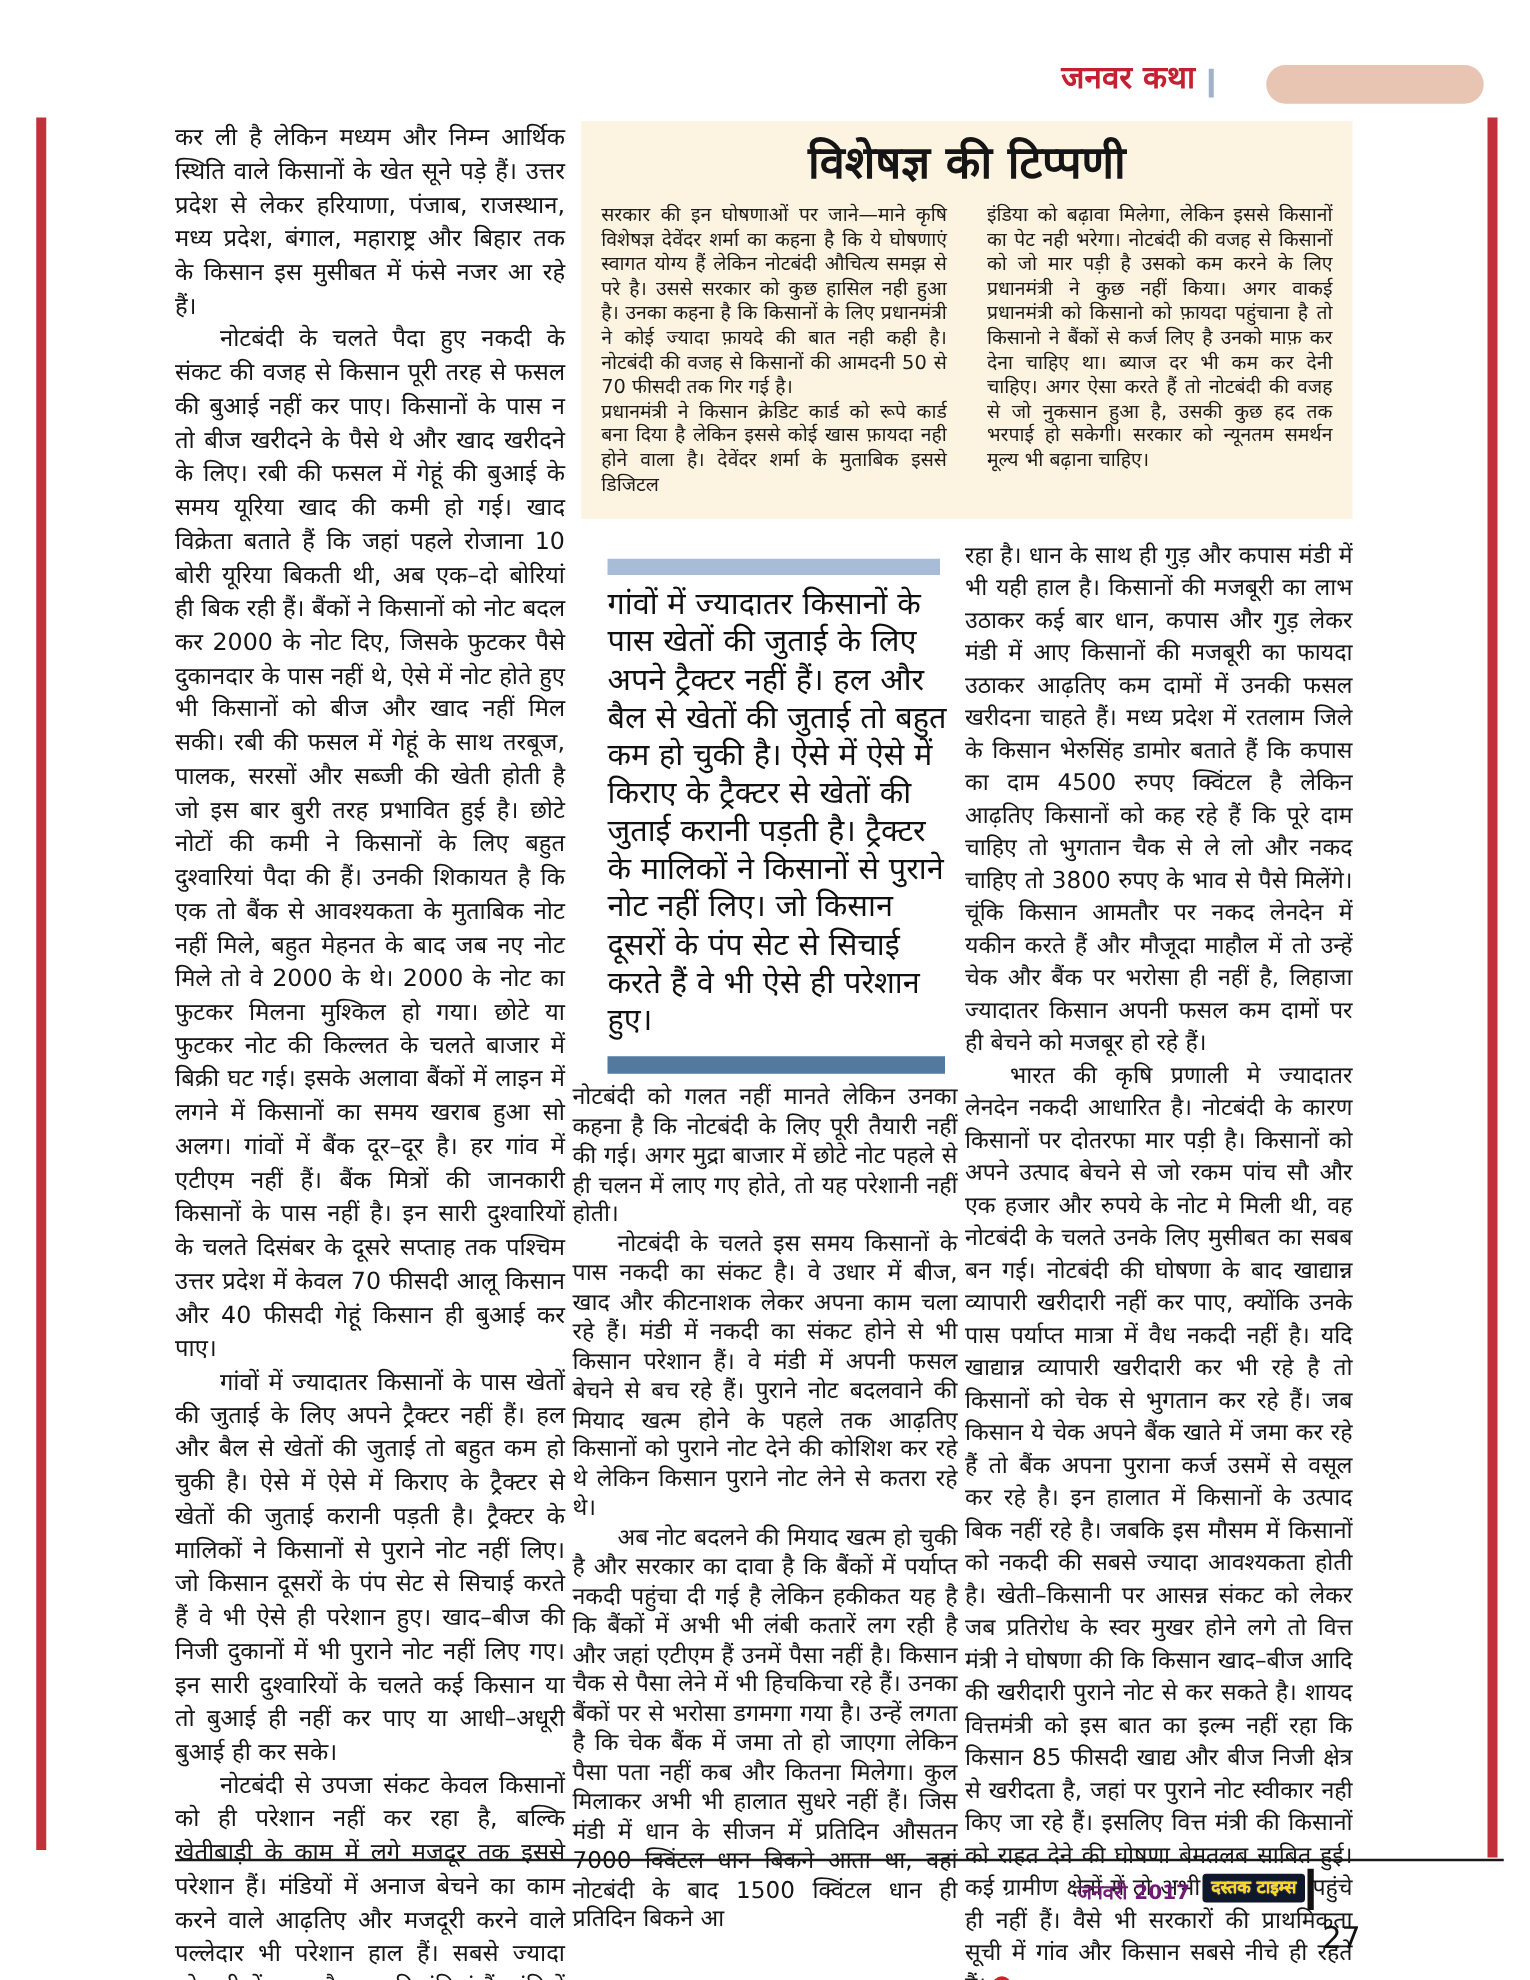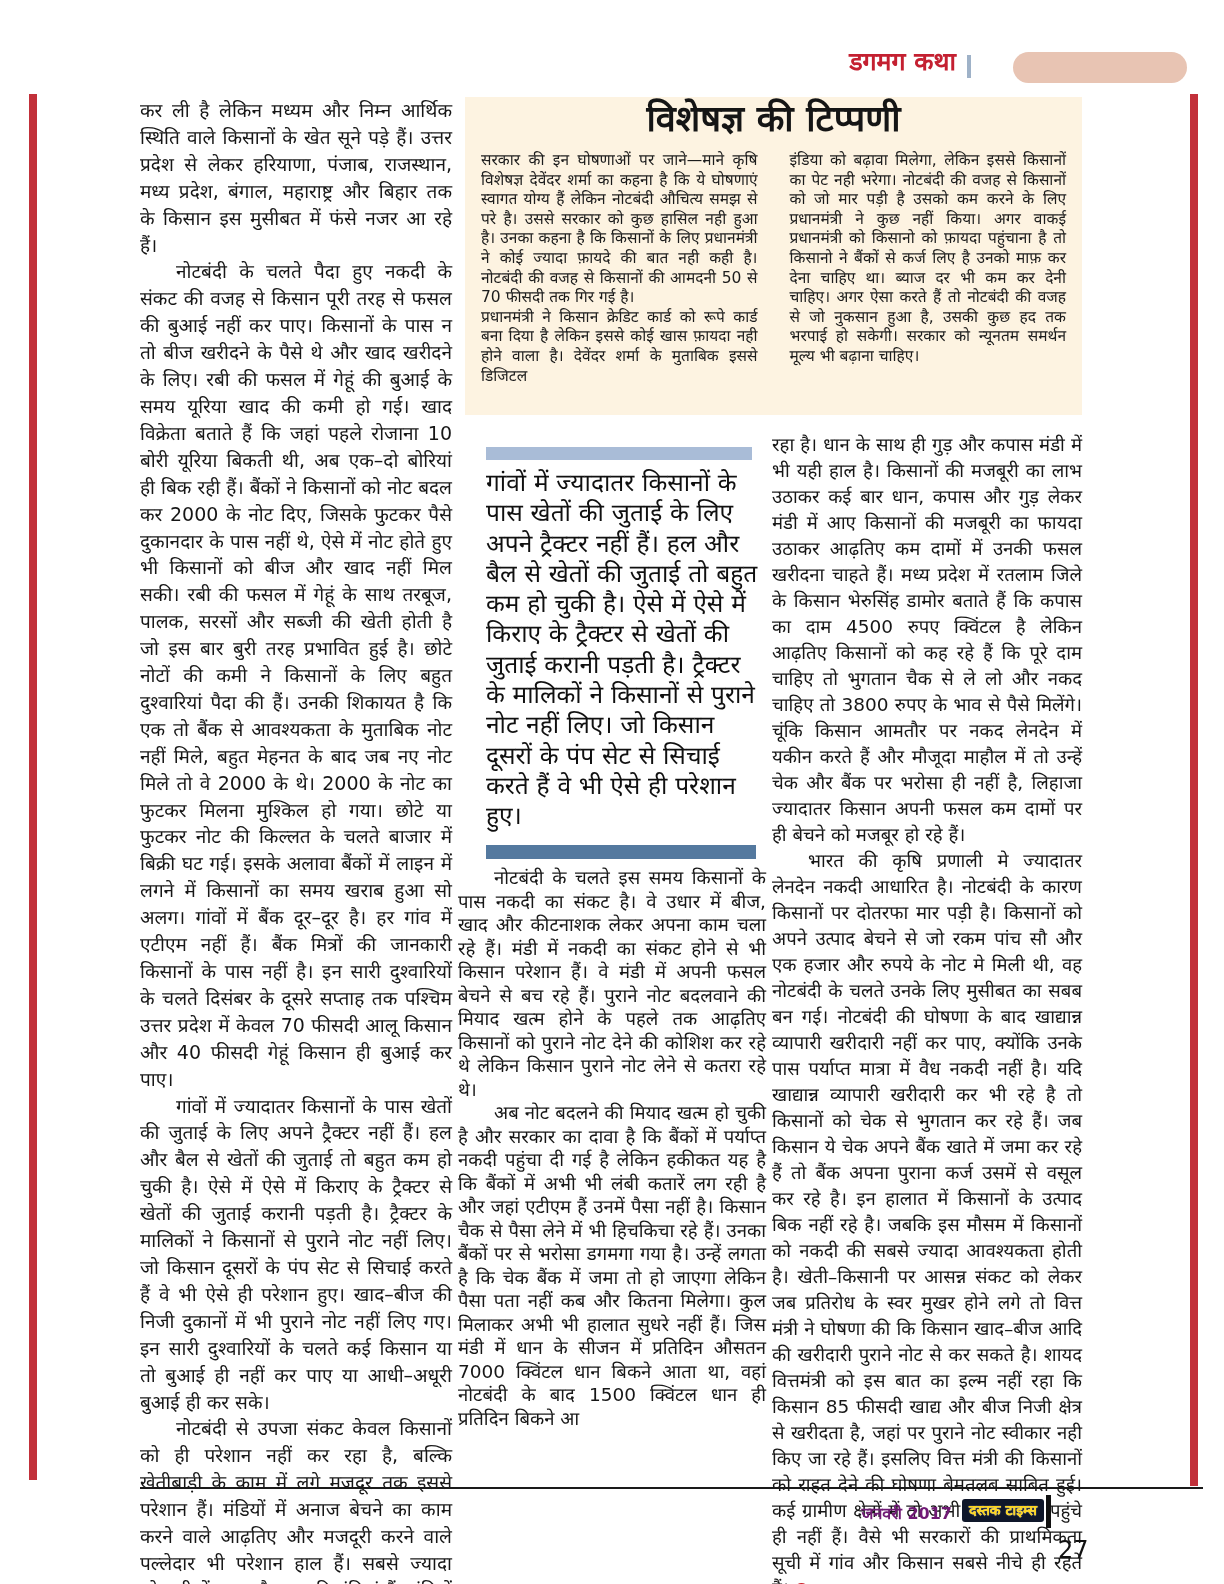--- a/index.html
+++ b/index.html
@@ -20,21 +20,21 @@
 
   
   .section-label{left:790px;top:48px;width:166px;text-align:right;
     color:#c42031;font-weight:bold;font-size:25px;line-height:28px;}
   .header-sep{left:967px;top:55px;width:4px;height:23px;background:#9fb2c8;}
   .header-pill{left:1013px;top:52px;width:174px;height:31px;
     background:#e8c4b3;border-radius:16px;}
 
   
   .expert-box{left:465px;top:97px;width:617px;height:318px;background:#fdf3e1;}
-  .expert-title{text-align:center;font-size:36px;
+  .expert-title{padding-top:12px;text-align:center;font-size:36px;
     font-weight:bold;color:#151515;line-height:44px;}
   .expert-cols{display:flex;gap:32px;padding:10px 16px 0 16px;}
   .expert-col{flex:1;font-size:15.5px;line-height:19.6px;text-align:justify;color:#1c1c1c;}
   .expert-col p{margin:0;}
 
   
   .bodycol{text-align:justify;color:#161616;}
   .bodycol p{margin:0;}
   p.indent{text-indent:36px;}
   .left-col{left:140px;top:97px;width:312px;font-size:19px;line-height:26.9px;}
@@ -60,21 +60,21 @@
     text-shadow:0 0 1px #fff;}
   .footer-bar{left:1046px;top:1495px;width:5px;height:33px;background:#111;}
   .footer-page{left:1058px;top:1536px;font-size:24px;font-weight:normal;color:#111;}
 </style>
 </head>
 <body>
 
 <div class="abs strip left"></div>
 <div class="abs strip right"></div>
 
-<div class="abs section-label">डगमग कथा</div>
+<div class="abs section-label">जनवर कथा</div>
 <div class="abs header-sep"></div>
 <div class="abs header-pill"></div>
 
 <div class="abs bodycol left-col">
   <p>कर ली है लेकिन मध्यम और निम्न आर्थिक स्थिति वाले किसानों के खेत सूने पड़े हैं। उत्तर प्रदेश से लेकर हरियाणा, पंजाब, राजस्थान, मध्य प्रदेश, बंगाल, महाराष्ट्र और बिहार तक के किसान इस मुसीबत में फंसे नजर आ रहे हैं।</p>
   <p class="indent">नोटबंदी के चलते पैदा हुए नकदी के संकट की वजह से किसान पूरी तरह से फसल की बुआई नहीं कर पाए। किसानों के पास न तो बीज खरीदने के पैसे थे और खाद खरीदने के लिए। रबी की फसल में गेहूं की बुआई के समय यूरिया खाद की कमी हो गई। खाद विक्रेता बताते हैं कि जहां पहले रोजाना 10 बोरी यूरिया बिकती थी, अब एक–दो बोरियां ही बिक रही हैं। बैंकों ने किसानों को नोट बदल कर 2000 के नोट दिए, जिसके फुटकर पैसे दुकानदार के पास नहीं थे, ऐसे में नोट होते हुए भी किसानों को बीज और खाद नहीं मिल सकी। रबी की फसल में गेहूं के साथ तरबूज, पालक, सरसों और सब्जी की खेती होती है जो इस बार बुरी तरह प्रभावित हुई है। छोटे नोटों की कमी ने किसानों के लिए बहुत दुश्वारियां पैदा की हैं। उनकी शिकायत है कि एक तो बैंक से आवश्यकता के मुताबिक नोट नहीं मिले, बहुत मेहनत के बाद जब नए नोट मिले तो वे 2000 के थे। 2000 के नोट का फुटकर मिलना मुश्किल हो गया। छोटे या फुटकर नोट की किल्लत के चलते बाजार में बिक्री घट गई। इसके अलावा बैंकों में लाइन में लगने में किसानों का समय खराब हुआ सो अलग। गांवों में बैंक दूर–दूर है। हर गांव में एटीएम नहीं हैं। बैंक मित्रों की जानकारी किसानों के पास नहीं है। इन सारी दुश्वारियों के चलते दिसंबर के दूसरे सप्ताह तक पश्चिम उत्तर प्रदेश में केवल 70 फीसदी आलू किसान और 40 फीसदी गेहूं किसान ही बुआई कर पाए।</p>
   <p class="indent">गांवों में ज्यादातर किसानों के पास खेतों की जुताई के लिए अपने ट्रैक्टर नहीं हैं। हल और बैल से खेतों की जुताई तो बहुत कम हो चुकी है। ऐसे में ऐसे में किराए के ट्रैक्टर से खेतों की जुताई करानी पड़ती है। ट्रैक्टर के मालिकों ने किसानों से पुराने नोट नहीं लिए। जो किसान दूसरों के पंप सेट से सिचाई करते हैं वे भी ऐसे ही परेशान हुए। खाद–बीज की निजी दुकानों में भी पुराने नोट नहीं लिए गए। इन सारी दुश्वारियों के चलते कई किसान या तो बुआई ही नहीं कर पाए या आधी–अधूरी बुआई ही कर सके।</p>
   <p class="indent">नोटबंदी से उपजा संकट केवल किसानों को ही परेशान नहीं कर रहा है, बल्कि खेतीबाड़ी के काम में लगे मजदूर तक इससे परेशान हैं। मंडियों में अनाज बेचने का काम करने वाले आढ़तिए और मजदूरी करने वाले पल्लेदार भी परेशान हाल हैं। सबसे ज्यादा परेशानी में धान और गुड़ की मंडियां हैं। मंडियों से आई सूचनाओं के अनुसार नोटबंदी के बाद सबसे ज्यादा असर मंडियों पर पड़ा है। मंडियों में धान और गुड़ को बेचने–खरीदने का काम बंद हो गया है। मंडी में सुबह भीड़ जुटती है, पर दोपहर तक खत्म हो जाती है। किसान, आढ़तिए और और पल्लेदार</p>
 </div>
 
@@ -89,20 +89,21 @@
       <p>इंडिया को बढ़ावा मिलेगा, लेकिन इससे किसानों का पेट नही भरेगा। नोटबंदी की वजह से किसानों को जो मार पड़ी है उसको कम करने के लिए प्रधानमंत्री ने कुछ नहीं किया। अगर वाकई प्रधानमंत्री को किसानो को फ़ायदा पहुंचाना है तो किसानो ने बैंकों से कर्ज लिए है उनको माफ़ कर देना चाहिए था। ब्याज दर भी कम कर देनी चाहिए। अगर ऐसा करते हैं तो नोटबंदी की वजह से जो नुकसान हुआ है, उसकी कुछ हद तक भरपाई हो सकेगी। सरकार को न्यूनतम समर्थन मूल्य भी बढ़ाना चाहिए।</p>
     </div>
   </div>
 </div>
 
 <div class="abs bar-top"></div>
 <div class="abs pull-quote">गांवों में ज्यादातर किसानों के पास खेतों की जुताई के लिए अपने ट्रैक्टर नहीं हैं। हल और बैल से खेतों की जुताई तो बहुत कम हो चुकी है। ऐसे में ऐसे में किराए के ट्रैक्टर से खेतों की जुताई करानी पड़ती है। ट्रैक्टर के मालिकों ने किसानों से पुराने नोट नहीं लिए। जो किसान दूसरों के पंप सेट से सिचाई करते हैं वे भी ऐसे ही परेशान हुए।</div>
 <div class="abs bar-bottom"></div>
 
 <div class="abs bodycol mid-body">
+  <p>नोटबंदी को गलत नहीं मानते लेकिन उनका कहना है कि नोटबंदी के लिए पूरी तैयारी नहीं की गई। अगर मुद्रा बाजार में छोटे नोट पहले से ही चलन में लाए गए होते, तो यह परेशानी नहीं होती।</p>
   <p class="indent">नोटबंदी के चलते इस समय किसानों के पास नकदी का संकट है। वे उधार में बीज, खाद और कीटनाशक लेकर अपना काम चला रहे हैं। मंडी में नकदी का संकट होने से भी किसान परेशान हैं। वे मंडी में अपनी फसल बेचने से बच रहे हैं। पुराने नोट बदलवाने की मियाद खत्म होने के पहले तक आढ़तिए किसानों को पुराने नोट देने की कोशिश कर रहे थे लेकिन किसान पुराने नोट लेने से कतरा रहे थे।</p>
   <p class="indent">अब नोट बदलने की मियाद खत्म हो चुकी है और सरकार का दावा है कि बैंकों में पर्याप्त नकदी पहुंचा दी गई है लेकिन हकीकत यह है कि बैंकों में अभी भी लंबी कतारें लग रही है और जहां एटीएम हैं उनमें पैसा नहीं है। किसान चैक से पैसा लेने में भी हिचकिचा रहे हैं। उनका बैंकों पर से भरोसा डगमगा गया है। उन्हें लगता है कि चेक बैंक में जमा तो हो जाएगा लेकिन पैसा पता नहीं कब और कितना मिलेगा। कुल मिलाकर अभी भी हालात सुधरे नहीं हैं। जिस मंडी में धान के सीजन में प्रतिदिन औसतन 7000 क्विंटल धान बिकने आता था, वहां नोटबंदी के बाद 1500 क्विंटल धान ही प्रतिदिन बिकने आ</p>
 </div>
 
 <div class="abs bodycol right-col">
   <p>रहा है। धान के साथ ही गुड़ और कपास मंडी में भी यही हाल है। किसानों की मजबूरी का लाभ उठाकर कई बार धान, कपास और गुड़ लेकर मंडी में आए किसानों की मजबूरी का फायदा उठाकर आढ़तिए कम दामों में उनकी फसल खरीदना चाहते हैं। मध्य प्रदेश में रतलाम जिले के किसान भेरुसिंह डामोर बताते हैं कि कपास का दाम 4500 रुपए क्विंटल है लेकिन आढ़तिए किसानों को कह रहे हैं कि पूरे दाम चाहिए तो भुगतान चैक से ले लो और नकद चाहिए तो 3800 रुपए के भाव से पैसे मिलेंगे। चूंकि किसान आमतौर पर नकद लेनदेन में यकीन करते हैं और मौजूदा माहौल में तो उन्हें चेक और बैंक पर भरोसा ही नहीं है, लिहाजा ज्यादातर किसान अपनी फसल कम दामों पर ही बेचने को मजबूर हो रहे हैं।</p>
   <p class="indent"><span>भारत की कृषि प्रणाली मे ज्यादातर लेनदेन नकदी आधारित है। नोटबंदी के कारण किसानों पर दोतरफा मार पड़ी है। किसानों को अपने उत्पाद बेचने से जो रकम पांच सौ और एक हजार और रुपये के नोट मे मिली थी, वह नोटबंदी के चलते उनके लिए मुसीबत का सबब बन गई। नोटबंदी की घोषणा के बाद खाद्यान्न व्यापारी खरीदारी नहीं कर पाए, क्योंकि उनके पास पर्याप्त मात्रा में वैध नकदी नहीं है। यदि खाद्यान्न व्यापारी खरीदारी कर भी रहे है तो किसानों को चेक से भुगतान कर रहे हैं। जब किसान ये चेक अपने बैंक खाते में जमा कर रहे हैं तो बैंक अपना पुराना कर्ज उसमें से वसूल कर रहे है। इन हालात में किसानों के उत्पाद बिक नहीं रहे है। जबकि इस मौसम में किसानों को नकदी की सबसे ज्यादा आवश्यकता होती है। खेती–किसानी पर आसन्न संकट को लेकर जब प्रतिरोध के स्वर मुखर होने लगे तो वित्त मंत्री ने घोषणा की कि किसान खाद–बीज आदि की खरीदारी पुराने नोट से कर सकते है। शायद वित्तमंत्री को इस बात का इल्म नहीं रहा कि किसान 85 फीसदी खाद्य और बीज निजी क्षेत्र से खरीदता है, जहां पर पुराने नोट स्वीकार नही किए जा रहे हैं। इसलिए वित्त मंत्री की किसानों को राहत देने की घोषणा बेमतलब साबित हुई। कई ग्रामीण क्षेत्रों में तो अभी भी नए नोट पहुंचे ही नहीं हैं। वैसे भी सरकारों की प्राथमिकता सूची में गांव और किसान सबसे नीचे ही रहते हैं।</span><span class="end-dot"></span></p>
 </div>
 
 <div class="abs footer-rule"></div>

